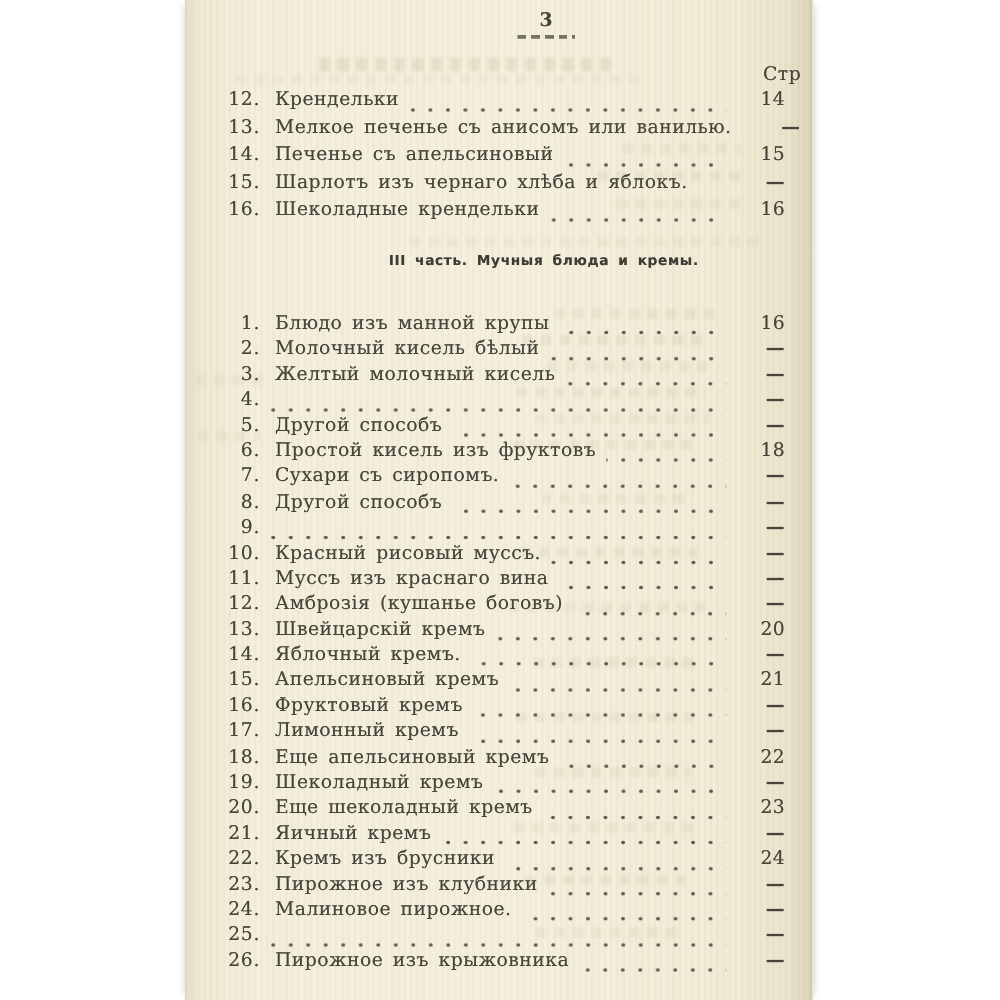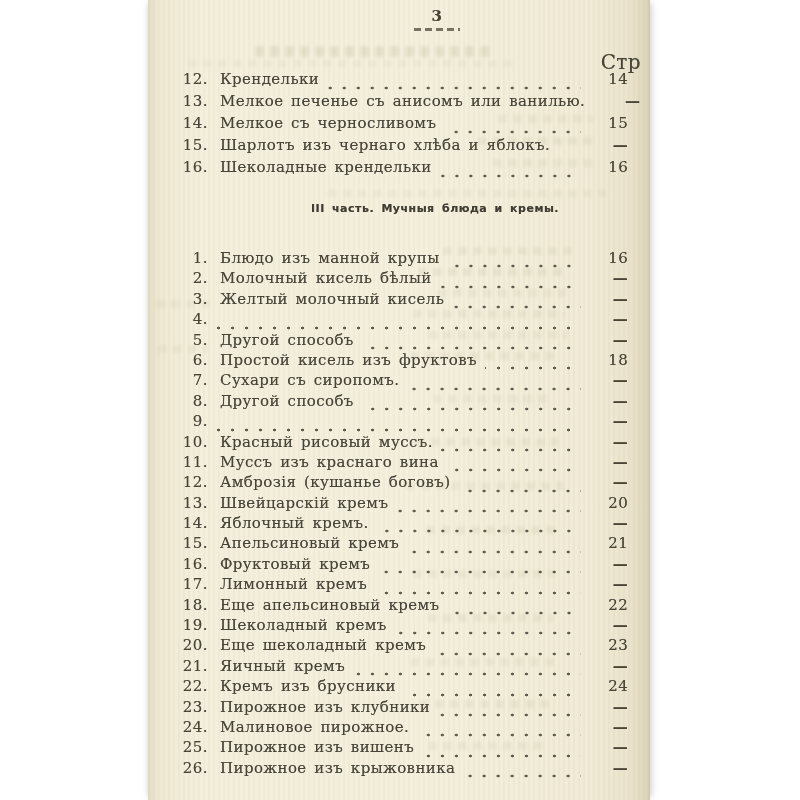--- a/index.html
+++ b/index.html
@@ -37,21 +37,21 @@
   .content{
     position:absolute; left:0; top:0; width:480px; height:800px;
     font-size:15px; text-shadow:0 0 .5px rgba(71,69,58,.55);
   }
   .folio-wrap{position:absolute; top:6px; left:75px; width:428px; text-align:center;}
   .folio{font-weight:700; font-size:15px; line-height:20px; letter-spacing:.5px;}
   .ornament{
     width:46px; height:3px; margin:2px auto 0;
     background:repeating-linear-gradient(90deg, rgba(75,73,60,.75) 0 7px, transparent 7px 11px);
   }
-  .str{position:absolute; top:50px; right:-13px; font-size:20px; letter-spacing:.4px;}
+  .str{position:absolute; top:50px; right:-13px; font-size:15px; letter-spacing:.4px;}
   .list{position:absolute; left:0; width:100%;}
   .list.top{top:68px;}
   .list.sec{top:248px;}
   .row{display:flex; align-items:flex-end;}
   .top .row{height:22px;}
   .top .row > span{line-height:22px;}
   .sec .row{height:20.4px;}
   .sec .row > span{line-height:20.4px;}
   .num{flex:none; width:60px; text-align:right; letter-spacing:.5px;}
   .title{flex:none; margin-left:12px; white-space:nowrap; letter-spacing:.4px; word-spacing:2.5px;}
@@ -114,21 +114,21 @@
     <span class="pg">14</span>
   </div>
           <div class="row no-dots">
     <span class="num">13.</span>
     <span class="title">Мелкое печенье съ анисомъ или ванилью.</span>
     <span class="leader"></span>
     <span class="pg dash">—</span>
   </div>
           <div class="row">
     <span class="num">14.</span>
-    <span class="title">Мелкое съ черносливомъ</span>
+    <span class="title">Печенье съ апельсиновый</span>
     <span class="leader"></span>
     <span class="pg">15</span>
   </div>
           <div class="row no-dots">
     <span class="num">15.</span>
     <span class="title">Шарлотъ изъ чернаго хлѣба и яблокъ.</span>
     <span class="leader"></span>
     <span class="pg dash">—</span>
   </div>
           <div class="row">
@@ -277,21 +277,20 @@
     <span class="pg dash">—</span>
   </div>
           <div class="row">
     <span class="num">24.</span>
     <span class="title">Малиновое пирожное.</span>
     <span class="leader"></span>
     <span class="pg dash">—</span>
   </div>
           <div class="row">
     <span class="num">25.</span>
-    <span class="title">Пирожное изъ вишенъ</span>
     <span class="leader"></span>
     <span class="pg dash">—</span>
   </div>
           <div class="row">
     <span class="num">26.</span>
     <span class="title">Пирожное изъ крыжовника</span>
     <span class="leader"></span>
     <span class="pg dash">—</span>
   </div>
         </div>

